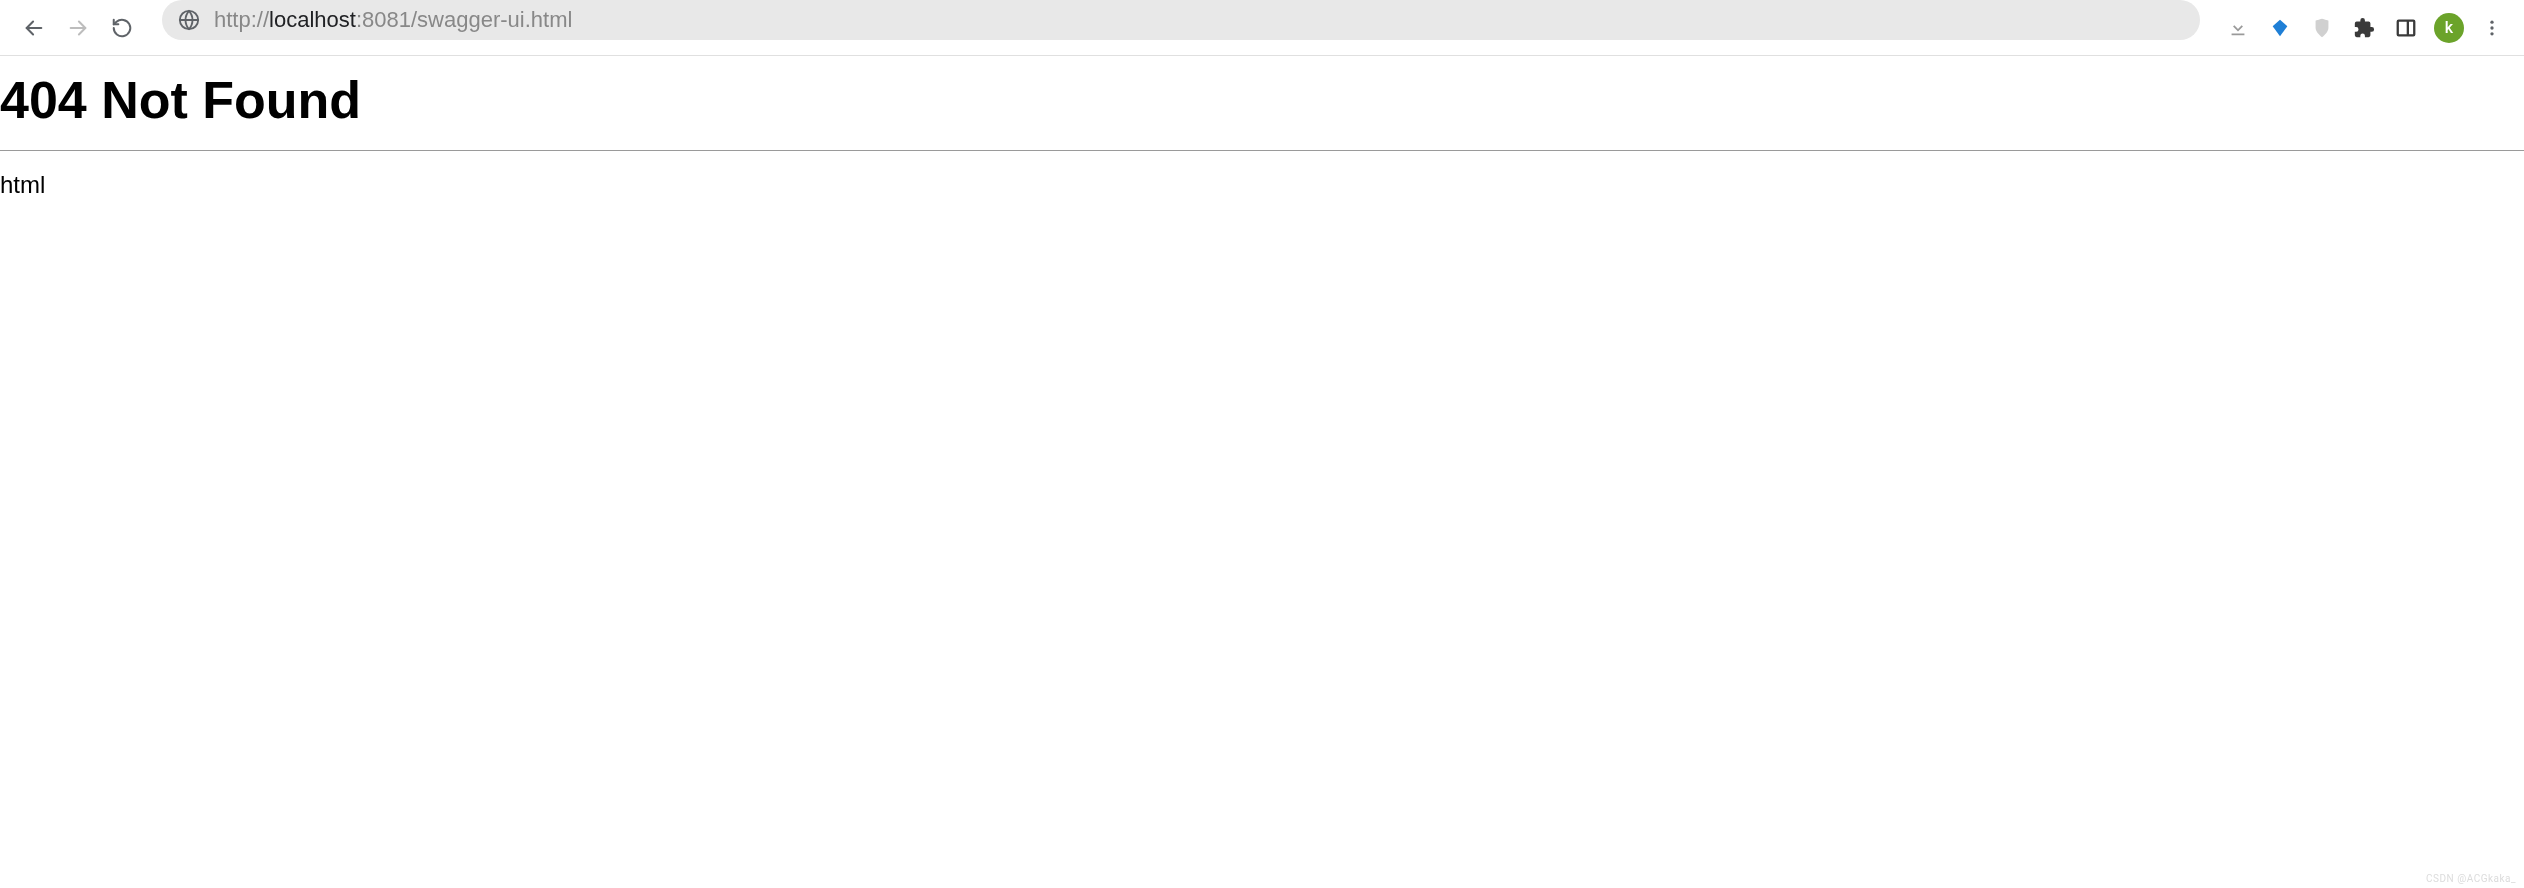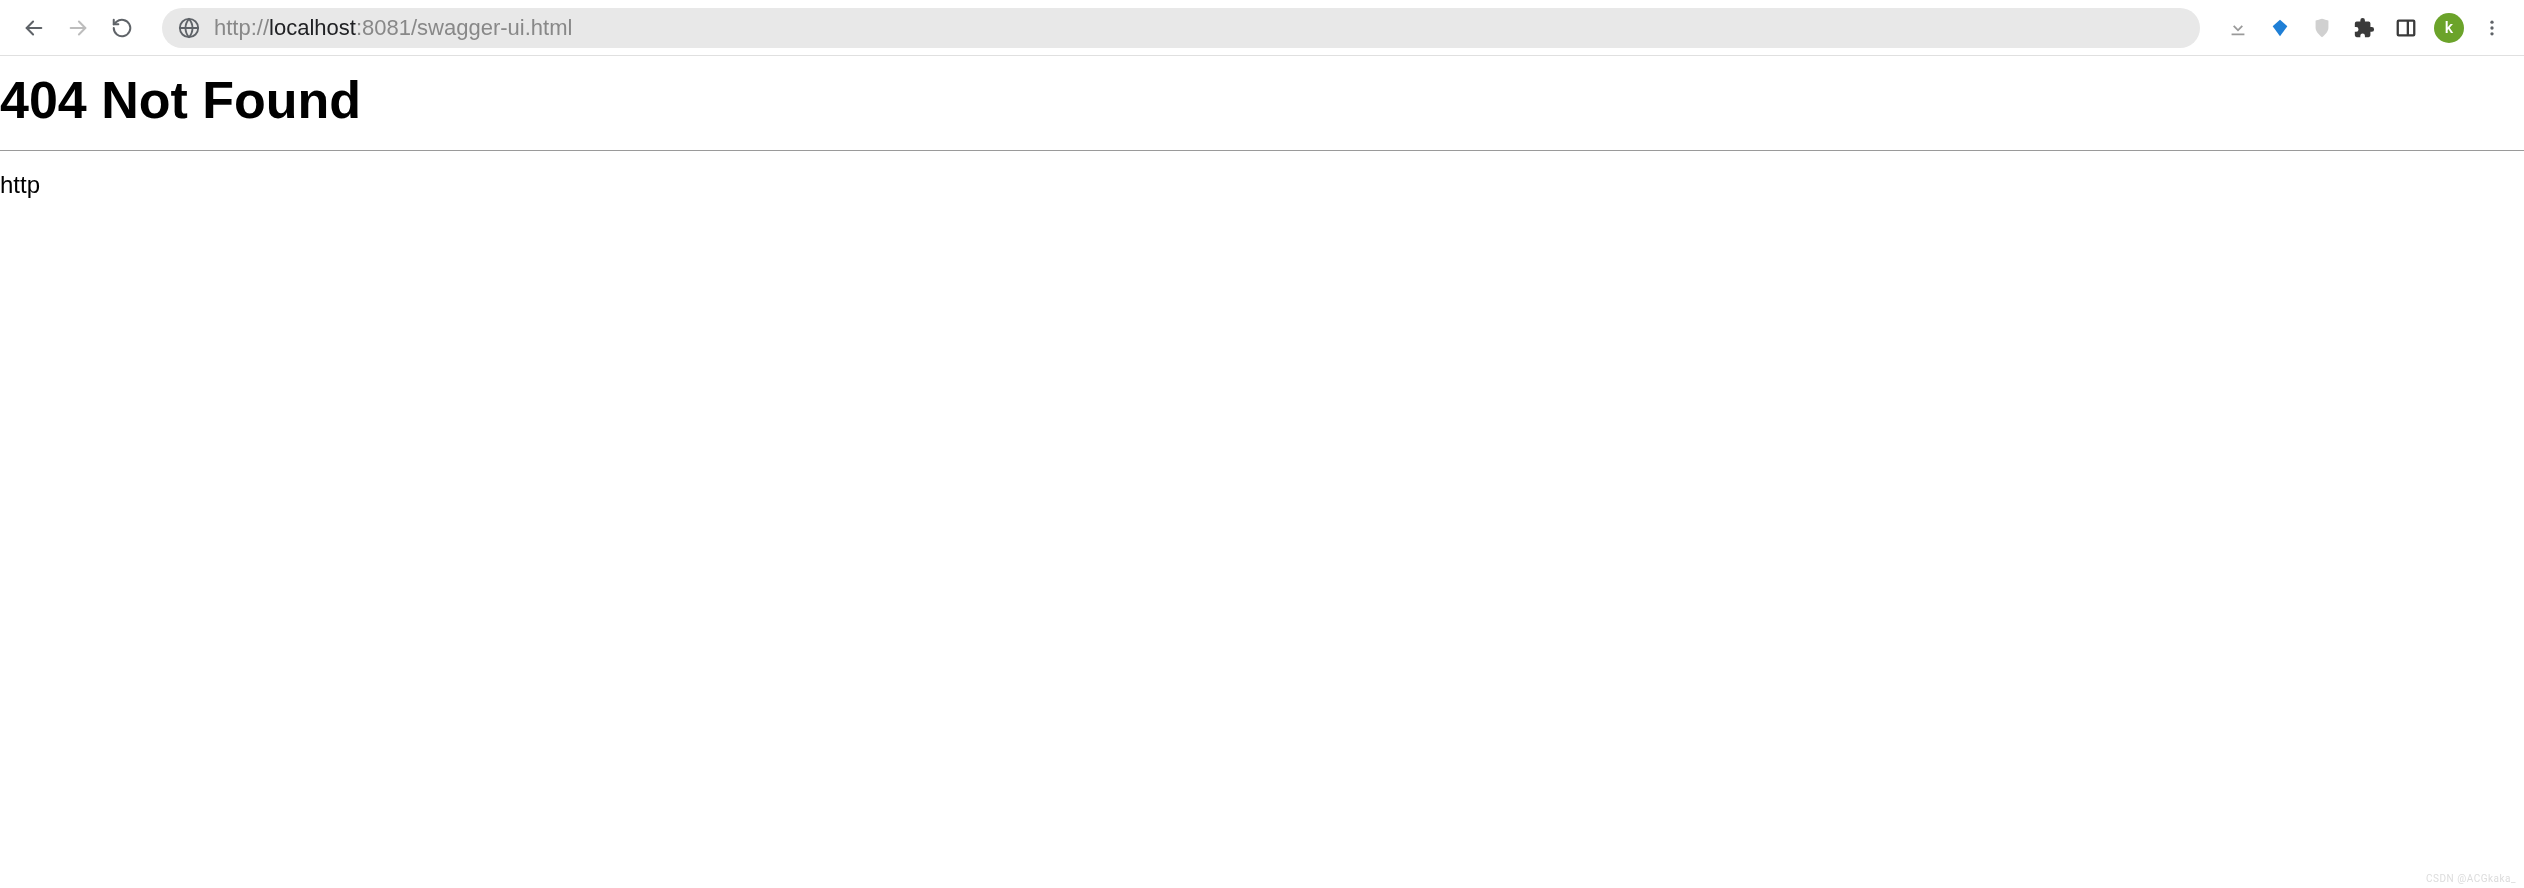--- a/index.html
+++ b/index.html
@@ -11,21 +11,20 @@
       font-family: -apple-system, BlinkMacSystemFont, "Segoe UI", Roboto, Helvetica, Arial, sans-serif;
       background: #ffffff;
       width: 2524px;
       height: 888px;
       overflow: hidden;
       position: relative;
     }
     
     .browser-toolbar {
       display: flex;
-      align-items: center;
       height: 56px;
       padding: 0 10px;
       background: #ffffff;
       border-bottom: 1px solid #e0e0e0;
       gap: 4px;
     }
     .nav-buttons {
       display: flex;
       align-items: center;
       gap: 8px;
@@ -223,16 +222,16 @@
           <circle cx="12" cy="12" r="2"></circle>
           <circle cx="12" cy="19" r="2"></circle>
         </svg>
     </div>
   </div>
 </div>
 
 <div class="page-content">
   <h1 class="error-title">404 Not Found</h1>
   <hr class="hr-line">
-  <div class="server-line">http</div>
+  <div class="server-line">html</div>
 </div>
 
 <div class="watermark">CSDN @ACGkaka_</div>
 
 </body></html>

